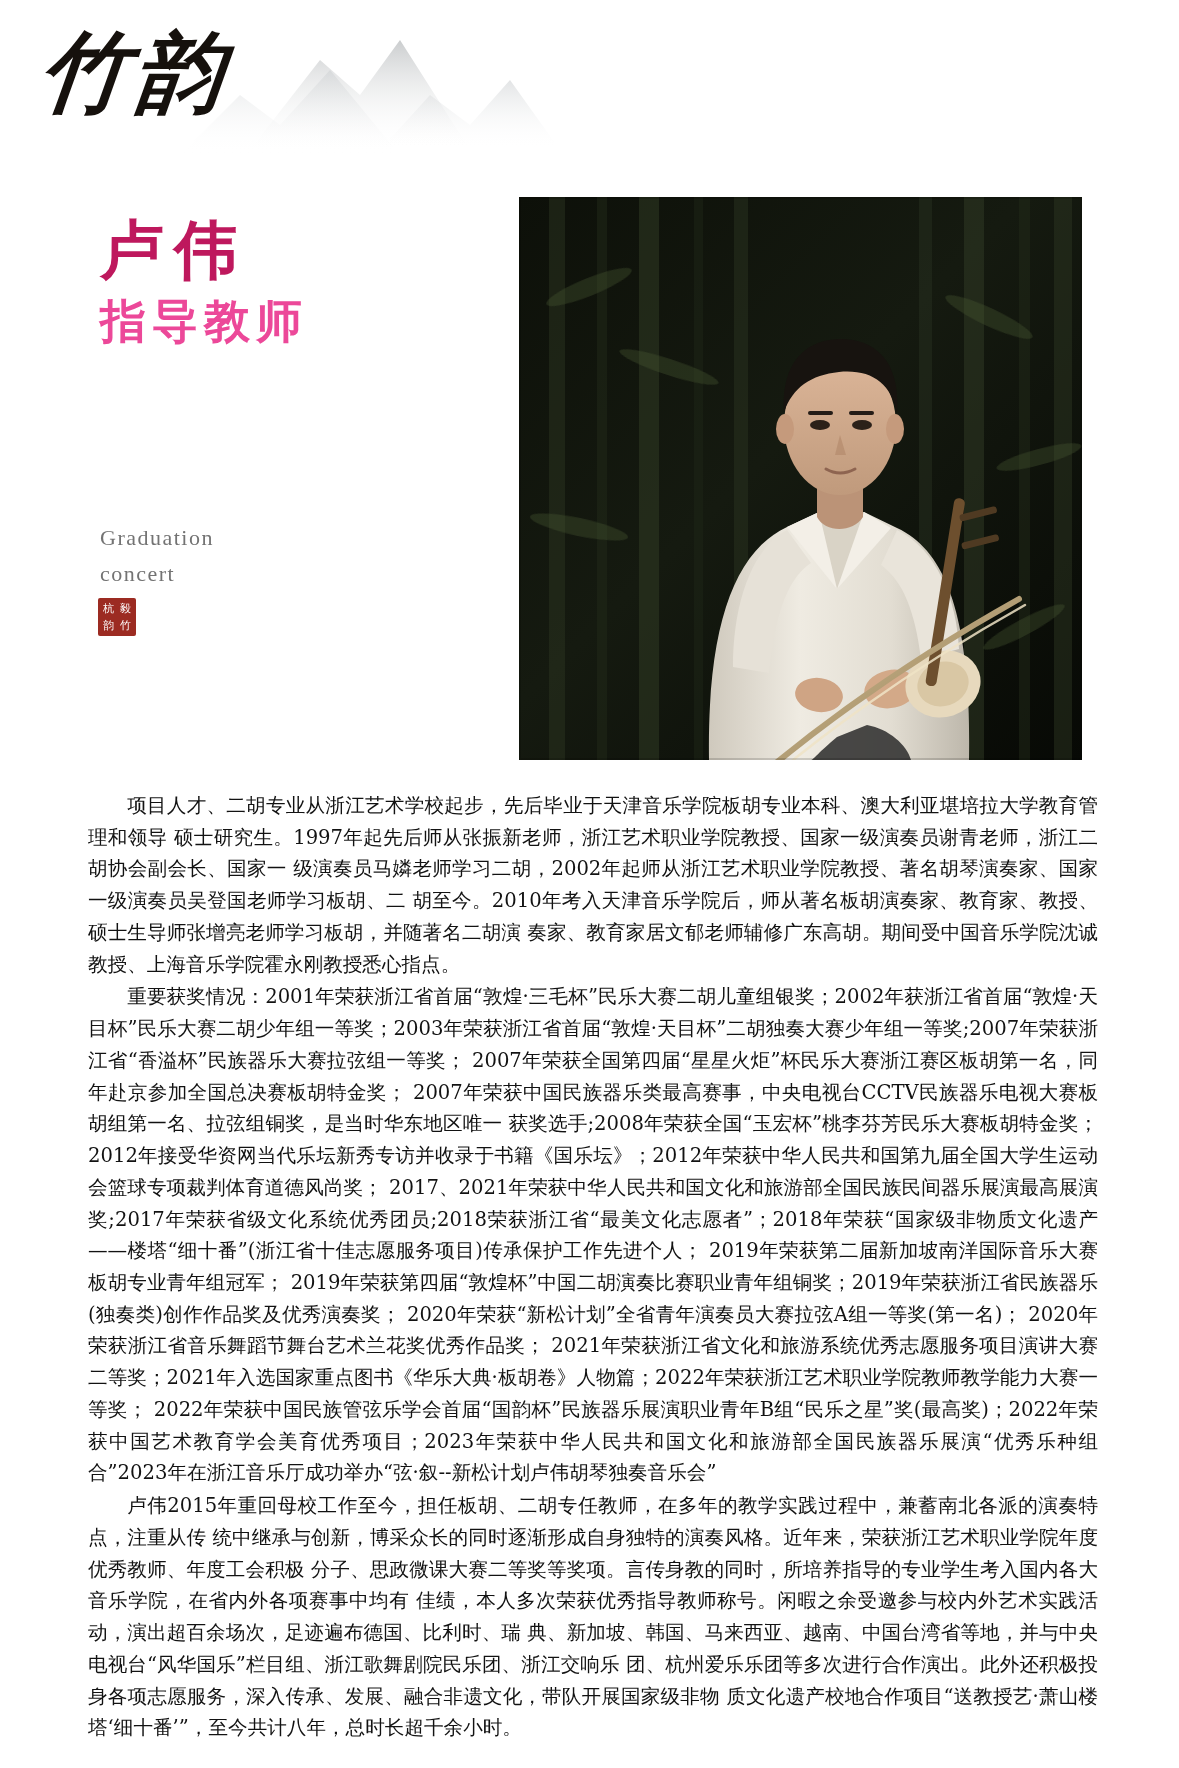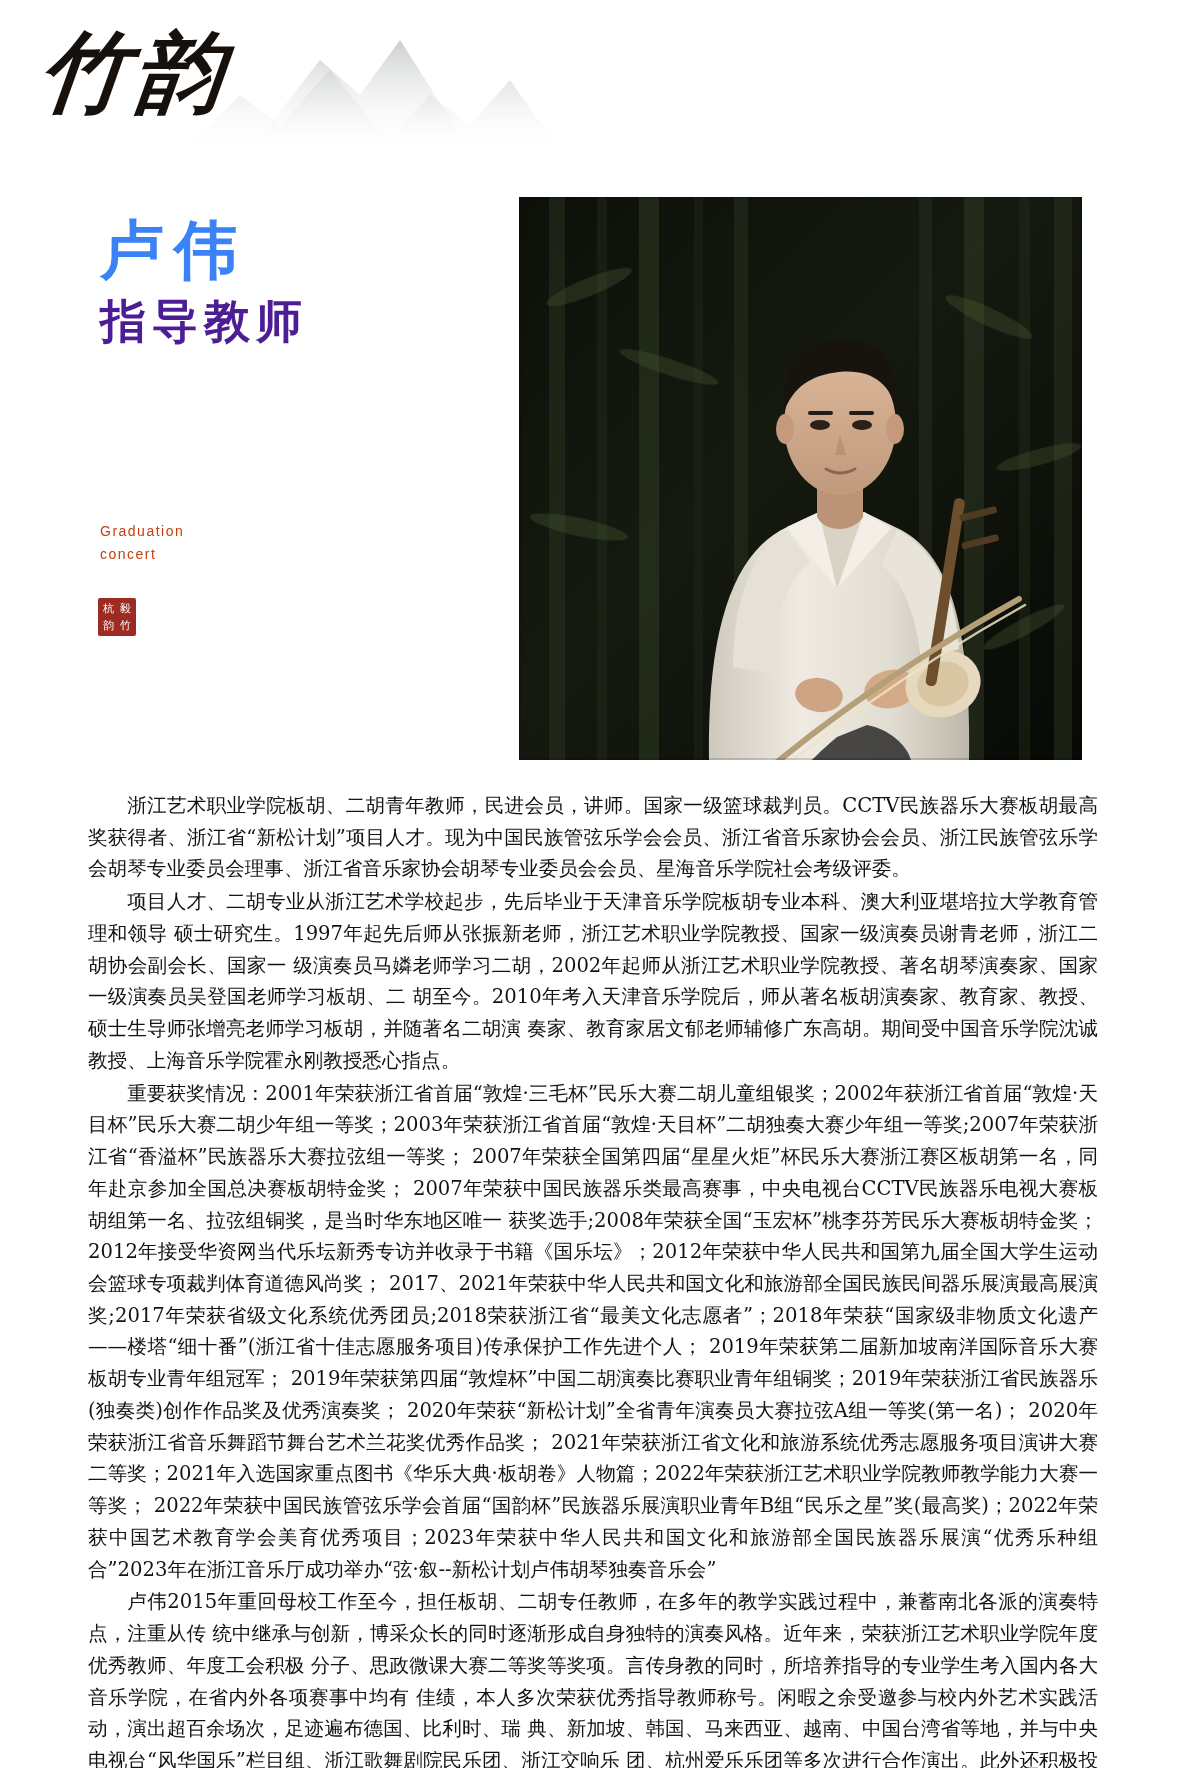--- a/index.html
+++ b/index.html
@@ -51,44 +51,44 @@
   .name-block {
     position: absolute;
     left: 100px;
     top: 215px;
     width: 400px;
   }
   .name-block .person-name {
     font-family: "DejaVu Serif", serif;
     font-size: 64px;
     font-weight: 700;
-    color: #3b82f6;
+    color: #be185d;
     letter-spacing: 10px;
     line-height: 1.1;
     margin: 0;
   }
   .name-block .person-role {
     font-family: "DejaVu Serif", serif;
     font-size: 46px;
     font-weight: 700;
-    color: #4c1d95;
+    color: #ec4899;
     letter-spacing: 6px;
     line-height: 1.25;
     margin: 8px 0 0 0;
   }
 
   
   .en-caption {
     position: absolute;
     left: 100px;
     top: 520px;
-    font-family: Liberation Sans, sans-serif;
-    font-size: 14px;
+    font-family: Liberation Serif, serif;
+    font-size: 22px;
     letter-spacing: 1.5px;
-    color: #c2410c;
+    color: #737373;
     line-height: 1.65;
   }
 
   
   .seal {
     position: absolute;
     left: 98px;
     top: 598px;
     width: 38px;
     height: 38px;
@@ -270,17 +270,16 @@
     <path d="M246 575 C 330 505, 418 448, 500 402" stroke="url(#bow)" stroke-width="6" fill="none" stroke-linecap="round"></path>
     <path d="M252 581 C 336 511, 424 454, 506 408" stroke="#efe3c6" stroke-width="2.5" fill="none" stroke-linecap="round" opacity="0.85"></path>
 
     <path d="M318 540 C 300 555, 294 563, 292 563 L392 563 C 388 548, 370 532, 348 528 Z" fill="#2a2a2a" opacity="0.85"></path>
 
     <rect width="563" height="563" fill="none" stroke="#000" stroke-opacity="0.15" stroke-width="4"></rect>
   </svg>
 </div>
 
 <div class="bio">
-  <p>浙江艺术职业学院板胡、二胡青年教师，民进会员，讲师。国家一级篮球裁判员。CCTV民族器乐大赛板胡最高奖获得者、浙江省“新松计划”项目人才。现为中国民族管弦乐学会会员、浙江省音乐家协会会员、浙江民族管弦乐学会胡琴专业委员会理事、浙江省音乐家协会胡琴专业委员会会员、星海音乐学院社会考级评委。</p>
   <p>项目人才、二胡专业从浙江艺术学校起步，先后毕业于天津音乐学院板胡专业本科、澳大利亚堪培拉大学教育管理和领导 硕士研究生。1997年起先后师从张振新老师，浙江艺术职业学院教授、国家一级演奏员谢青老师，浙江二胡协会副会长、国家一 级演奏员马嫾老师学习二胡，2002年起师从浙江艺术职业学院教授、著名胡琴演奏家、国家一级演奏员吴登国老师学习板胡、二 胡至今。2010年考入天津音乐学院后，师从著名板胡演奏家、教育家、教授、硕士生导师张增亮老师学习板胡，并随著名二胡演 奏家、教育家居文郁老师辅修广东高胡。期间受中国音乐学院沈诚教授、上海音乐学院霍永刚教授悉心指点。</p>
   <p>重要获奖情况：2001年荣获浙江省首届“敦煌·三毛杯”民乐大赛二胡儿童组银奖；2002年获浙江省首届“敦煌·天目杯”民乐大赛二胡少年组一等奖；2003年荣获浙江省首届“敦煌·天目杯”二胡独奏大赛少年组一等奖;2007年荣获浙江省“香溢杯”民族器乐大赛拉弦组一等奖； 2007年荣获全国第四届“星星火炬”杯民乐大赛浙江赛区板胡第一名，同年赴京参加全国总决赛板胡特金奖； 2007年荣获中国民族器乐类最高赛事，中央电视台CCTV民族器乐电视大赛板胡组第一名、拉弦组铜奖，是当时华东地区唯一 获奖选手;2008年荣获全国“玉宏杯”桃李芬芳民乐大赛板胡特金奖；2012年接受华资网当代乐坛新秀专访并收录于书籍《国乐坛》；2012年荣获中华人民共和国第九届全国大学生运动会篮球专项裁判体育道德风尚奖； 2017、2021年荣获中华人民共和国文化和旅游部全国民族民间器乐展演最高展演奖;2017年荣获省级文化系统优秀团员;2018荣获浙江省“最美文化志愿者”；2018年荣获“国家级非物质文化遗产——楼塔“细十番”(浙江省十佳志愿服务项目)传承保护工作先进个人； 2019年荣获第二届新加坡南洋国际音乐大赛板胡专业青年组冠军； 2019年荣获第四届“敦煌杯”中国二胡演奏比赛职业青年组铜奖；2019年荣获浙江省民族器乐(独奏类)创作作品奖及优秀演奏奖； 2020年荣获“新松计划”全省青年演奏员大赛拉弦A组一等奖(第一名)； 2020年荣获浙江省音乐舞蹈节舞台艺术兰花奖优秀作品奖； 2021年荣获浙江省文化和旅游系统优秀志愿服务项目演讲大赛二等奖；2021年入选国家重点图书《华乐大典·板胡卷》人物篇；2022年荣获浙江艺术职业学院教师教学能力大赛一等奖； 2022年荣获中国民族管弦乐学会首届“国韵杯”民族器乐展演职业青年B组“民乐之星”奖(最高奖)；2022年荣获中国艺术教育学会美育优秀项目；2023年荣获中华人民共和国文化和旅游部全国民族器乐展演“优秀乐种组合”2023年在浙江音乐厅成功举办“弦·叙--新松计划卢伟胡琴独奏音乐会”</p>
   <p>卢伟2015年重回母校工作至今，担任板胡、二胡专任教师，在多年的教学实践过程中，兼蓄南北各派的演奏特点，注重从传 统中继承与创新，博采众长的同时逐渐形成自身独特的演奏风格。近年来，荣获浙江艺术职业学院年度优秀教师、年度工会积极 分子、思政微课大赛二等奖等奖项。言传身教的同时，所培养指导的专业学生考入国内各大音乐学院，在省内外各项赛事中均有 佳绩，本人多次荣获优秀指导教师称号。闲暇之余受邀参与校内外艺术实践活动，演出超百余场次，足迹遍布德国、比利时、瑞 典、新加坡、韩国、马来西亚、越南、中国台湾省等地，并与中央电视台“风华国乐”栏目组、浙江歌舞剧院民乐团、浙江交响乐 团、杭州爱乐乐团等多次进行合作演出。此外还积极投身各项志愿服务，深入传承、发展、融合非遗文化，带队开展国家级非物 质文化遗产校地合作项目“送教授艺·萧山楼塔‘细十番’”，至今共计八年，总时长超千余小时。</p>
 </div>
 
 </body></html>

